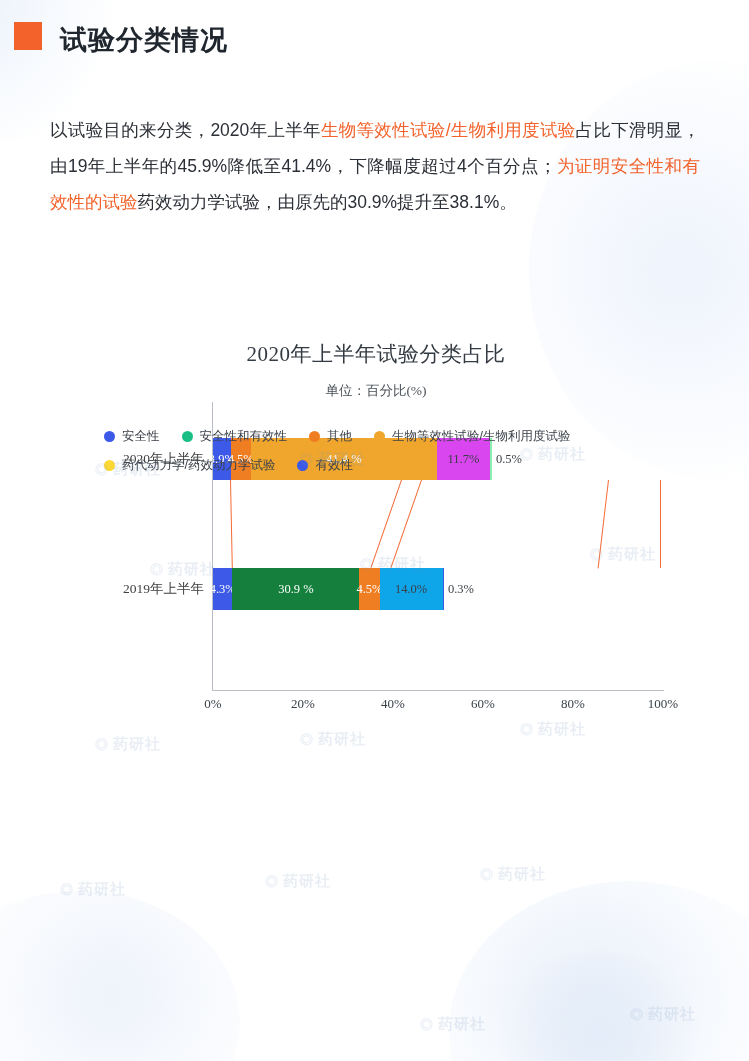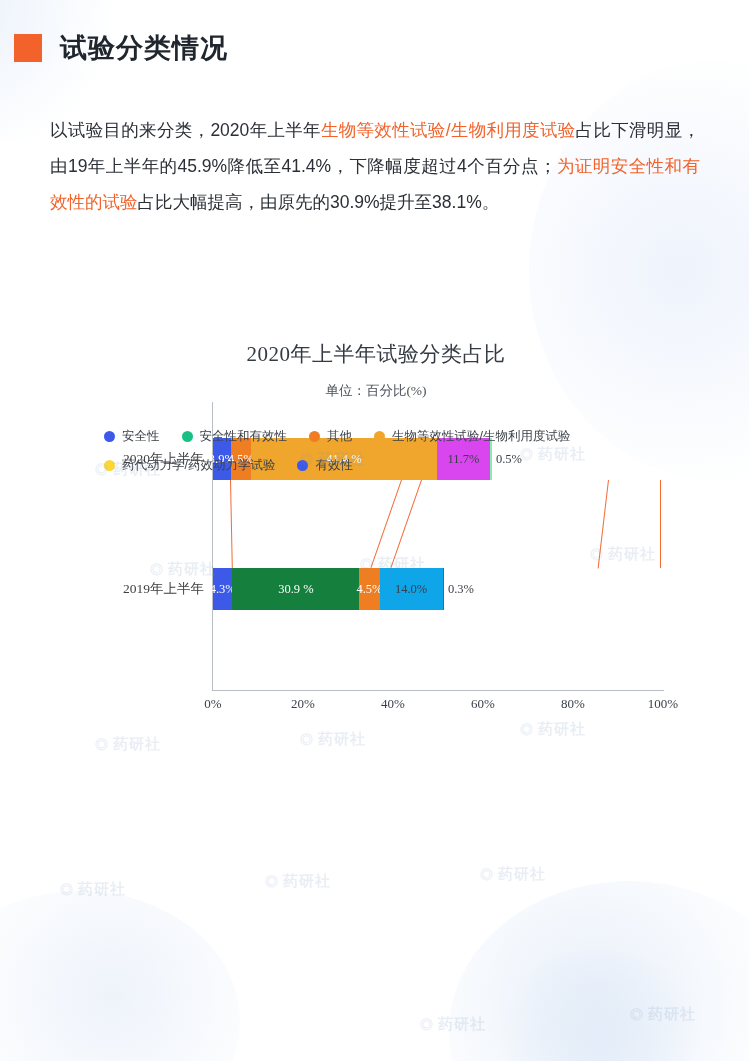--- a/index.html
+++ b/index.html
@@ -48,21 +48,20 @@
     background: radial-gradient(circle at 50% 50%, #e3ecf8 0%, rgba(227,236,248,0) 72%);
   }
 
   
   .header {
     position: absolute;
     left: 0; top: 22px;
     width: 100%;
     height: 52px;
     display: flex;
-    align-items: center;
   }
   .header-bar {
     width: 28px;
     height: 28px;
     background: #f2622a;
     margin-left: 14px;
     flex: 0 0 auto;
   }
   .header-title {
     margin-left: 18px;
@@ -238,21 +237,21 @@
 <div class="bg-deco bg-right"></div>
 <div class="bg-deco bg-bl"></div>
 <div class="bg-deco bg-br"></div>
 <div class="bg-deco bg-br2"></div>
 
 <div class="header">
   <div class="header-bar"></div>
   <div class="header-title">试验分类情况</div>
 </div>
 
-<div class="para" id="paragraph"><span>以试验目的来分类，2020年上半年</span><span class="hl">生物等效性试验/生物利用度试验</span><span>占比下滑明显，由19年上半年的45.9%降低至41.4%，下降幅度超过4个百分点；</span><span class="hl">为证明安全性和有效性的试验</span><span>占比大幅提高，由原先的30.9%提升至38.1%。</span></div>
+<div class="para" id="paragraph"><span>以试验目的来分类，2020年上半年</span><span class="hl">生物等效性试验/生物利用度试验</span><span>占比下滑明显，由19年上半年的45.9%降低至41.4%，下降幅度超过4个百分点；</span><span class="hl">为证明安全性和有效性的试验</span><span>药效动力学试验，由原先的30.9%提升至38.1%。</span></div>
 
 <div class="chart-card">
   <div class="chart-title">2020年上半年试验分类占比</div>
   <div class="chart-subtitle">单位：百分比(%)</div>
 
   <div class="plot-wrap" id="plot">
     <div class="axis-y"></div>
     <div class="axis-x"></div>
   <div class="rowlab" style="left: 60px; width: 118px; top: 150px;">2020年上半年</div>
       <div class="bar-row" style="top: 138px;">

